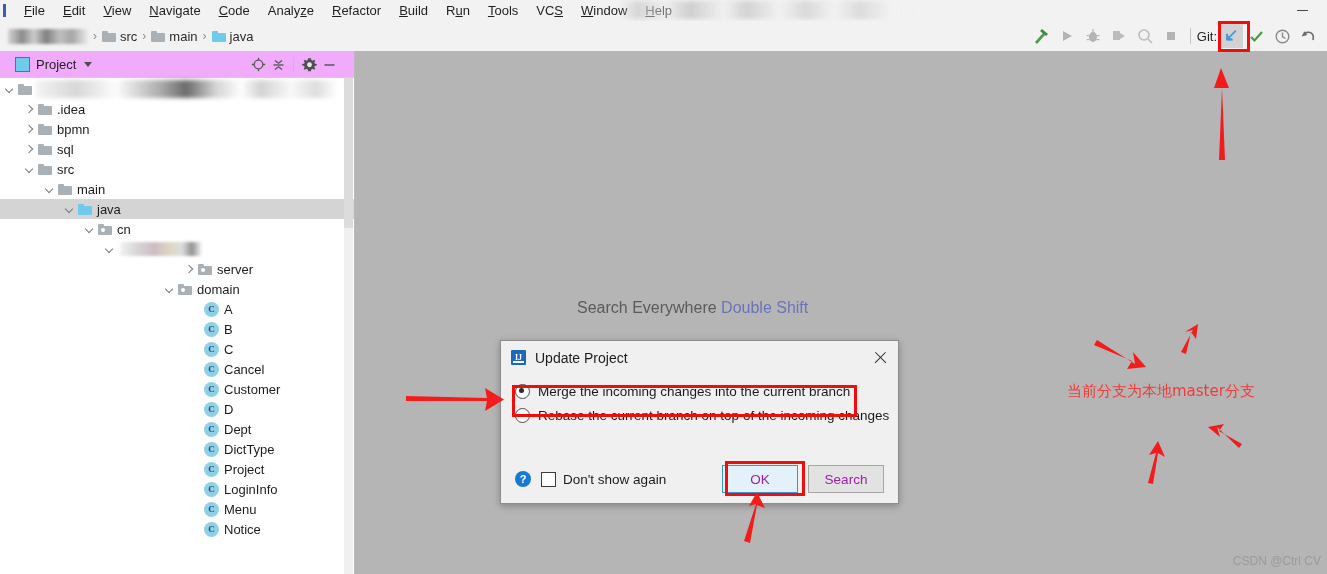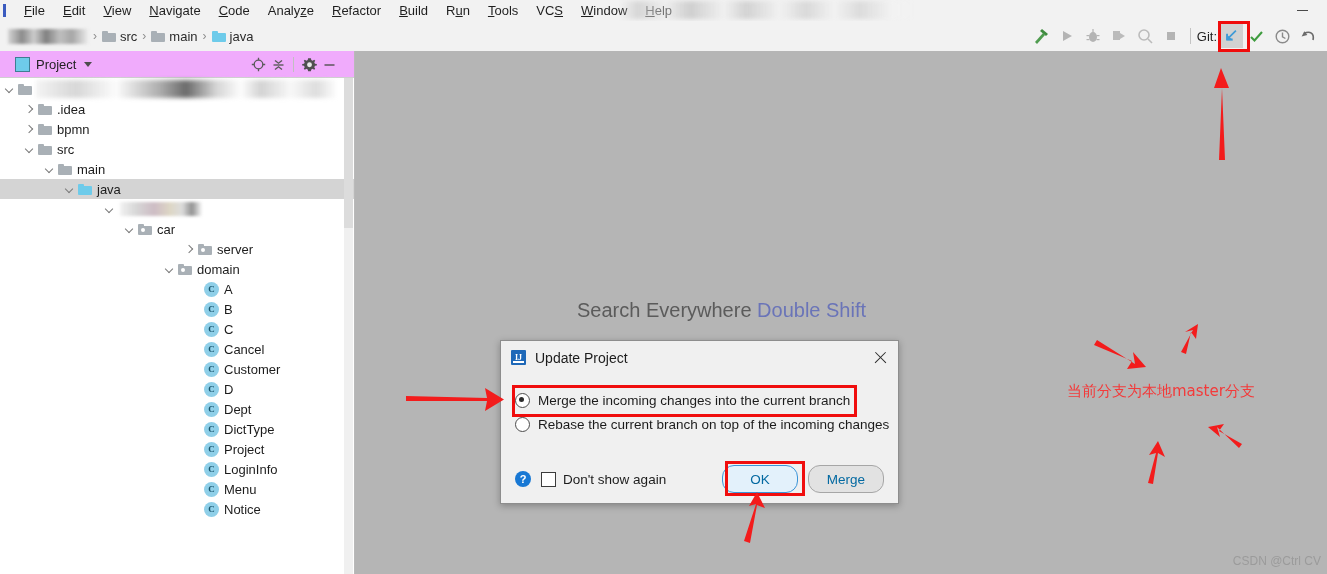--- a/index.html
+++ b/index.html
@@ -189,21 +189,21 @@
     position: absolute; left: 0; top: 0; width: 9px; height: 150px; background: #dcdcdc;
   }
 
   
   .editor {
     position: absolute; left: 355px; top: 51px; right: 0; bottom: 0;
     background: #b5b5b5;
   }
   .search-hint {
     position: absolute; left: 222px; top: 248px;
-    font-size: 20px; color: #5b5b5b; white-space: nowrap;
+    font-size: 16px; color: #5b5b5b; white-space: nowrap;
   }
   .search-hint .key { color: #6a74b8; }
   .watermark {
     position: absolute; right: 6px; bottom: 6px;
     font-size: 12px; color: #9b9b9b; white-space: nowrap;
   }
   .cn-note {
     position: absolute; left: 712px; top: 331px;
     font-size: 15px; color: #f33a3a; white-space: nowrap;
     font-family: "DejaVu Sans", "Liberation Sans", sans-serif;
@@ -237,21 +237,21 @@
     position: absolute; right: 10px; top: 9px; width: 15px; height: 15px;
   }
   .dlg-x::before, .dlg-x::after {
     content: ""; position: absolute; left: 0; top: 7px; width: 15px; height: 1.4px;
     background: #2b2b2b;
   }
   .dlg-x::before { transform: rotate(45deg); }
   .dlg-x::after { transform: rotate(-45deg); }
 
   .dlg-body { padding: 10px 14px 0 14px; }
-  .radio-row { display: flex; align-items: flex-end; height: 24px; }
+  .radio-row { display: flex; align-items: flex-start; height: 24px; }
   .radio {
     width: 13px; height: 13px; border-radius: 50%; border: 1.6px solid #4c4c4c;
     background: #fff; position: relative; flex: none;
   }
   .radio.on::after {
     content: ""; position: absolute; left: 2.5px; top: 2.5px; width: 5px; height: 5px;
     border-radius: 50%; background: #2b2b2b;
   }
   .radio-label { margin-left: 8px; font-size: 13.5px; color: #1c1c1c; white-space: nowrap; }
 
@@ -265,21 +265,21 @@
     display: flex; align-items: center; justify-content: center; flex: none;
   }
   .chk {
     width: 13px; height: 13px; border: 1.5px solid #3c3c3c; background: #fff;
     margin-left: 10px; flex: none;
   }
   .chk-label { margin-left: 7px; font-size: 13.5px; color: #1c1c1c; }
   .btns { margin-left: auto; display: flex; gap: 10px; }
   .btn {
     min-width: 74px; height: 26px; display: flex; align-items: center; justify-content: center;
-    font-size: 13.5px; color: #0369a1; border-radius: 12px;
+    font-size: 13.5px; color: #a21caf; border-radius: 0;
   }
   .btn.default { background: #e3f1fb; border: 1.4px solid #3a94d8; }
   .btn.normal { background: #e2e2e2; border: 1px solid #a6a6a6; }
 
   
   .arrows { position: absolute; inset: 0; pointer-events: none; }
 </style>
 </head>
 <body>
 
@@ -446,20 +446,28 @@
       <div class="trow">
         <span class="tw" style="width:22px"></span>
         <span class="arrow closed">
             <i></i>
           </span>
         <span class="folder-ico" style="margin-left:2px"></span>
         <span class="tlabel">bpmn</span>
       </div>
       <div class="trow">
         <span class="tw" style="width:22px"></span>
+        <span class="arrow closed">
+            <i></i>
+          </span>
+        <span class="folder-ico" style="margin-left:2px"></span>
+        <span class="tlabel">sql</span>
+      </div>
+      <div class="trow">
+        <span class="tw" style="width:22px"></span>
         <span class="arrow open">
             <i></i>
           </span>
         <span class="folder-ico" style="margin-left:2px"></span>
         <span class="tlabel">src</span>
       </div>
       <div class="trow">
         <span class="tw" style="width:42px"></span>
         <span class="arrow open">
             <i></i>
@@ -469,35 +477,35 @@
       </div>
       <div class="trow selected">
         <span class="tw" style="width:62px"></span>
         <span class="arrow open">
             <i></i>
           </span>
         <span class="folder-ico cyan" style="margin-left:2px"></span>
         <span class="tlabel">java</span>
       </div>
       <div class="trow">
+        <span class="tw" style="width:82px"></span>
+        <span class="arrow open">
+            <i></i>
+          </span>
+        <span class="folder-ico pkg" style="margin-left:2px">
+            <i class="dot"></i>
+          </span>
+        <span class="tlabel">cn</span>
+      </div>
+      <div class="trow">
         <span class="tw" style="width:102px"></span>
         <span class="arrow open">
             <i></i>
           </span>
         <span class="pkg-blur" style="margin-left:4px"></span>
-      </div>
-      <div class="trow">
-        <span class="tw" style="width:122px"></span>
-        <span class="arrow open">
-            <i></i>
-          </span>
-        <span class="folder-ico pkg" style="margin-left:2px">
-            <i class="dot"></i>
-          </span>
-        <span class="tlabel">car</span>
       </div>
       <div class="trow">
         <span class="tw" style="width:182px"></span>
         <span class="arrow closed">
             <i></i>
           </span>
         <span class="folder-ico pkg" style="margin-left:2px">
             <i class="dot"></i>
           </span>
         <span class="tlabel">server</span>
@@ -607,21 +615,21 @@
     </div>
     <div class="dlg-footer">
       <span class="help-ico">?</span>
       <span class="chk"></span>
       <span class="chk-label">Don't show again</span>
       <div class="btns">
         <div class="btn default">
           <span>OK</span>
         </div>
         <div class="btn normal">
-          <span>Merge</span>
+          <span>Search</span>
         </div>
       </div>
     </div>
   </div>
 
   <div class="hl-box" style="left:1218px; top:21px; width:32px; height:31px;"></div>
   <div class="hl-box" style="left:512px; top:385px; width:345px; height:32px;"></div>
   <div class="hl-box" style="left:725px; top:461px; width:80px; height:35px;"></div>
 
   <svg class="arrows" width="1327" height="574" viewBox="0 0 1327 574">

